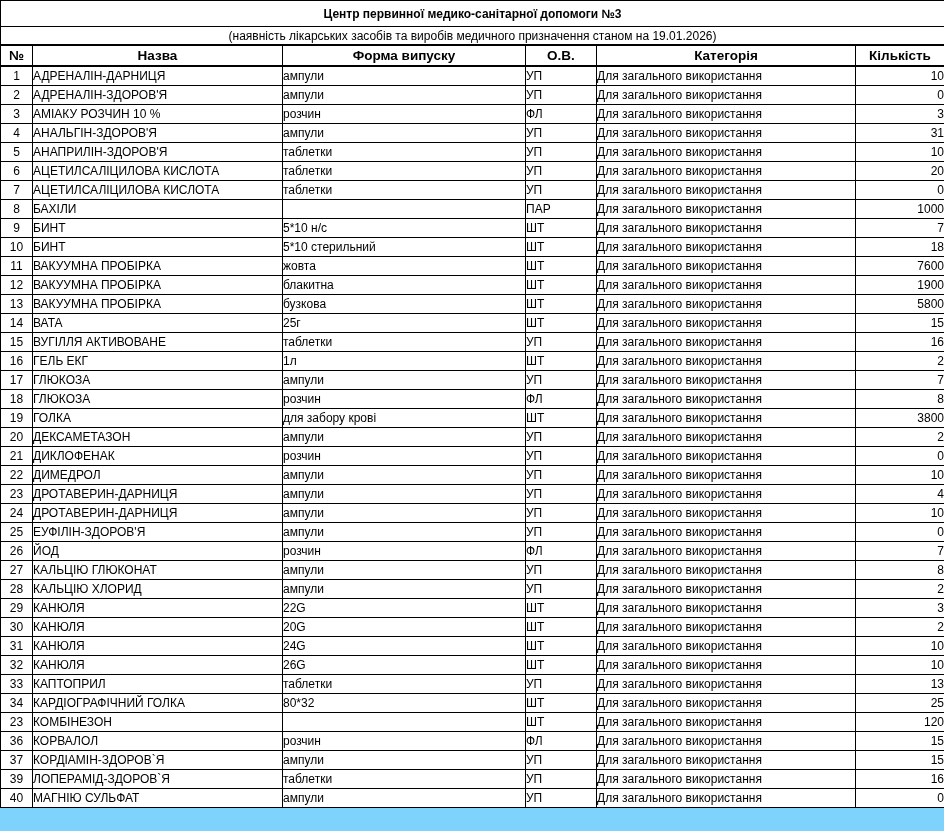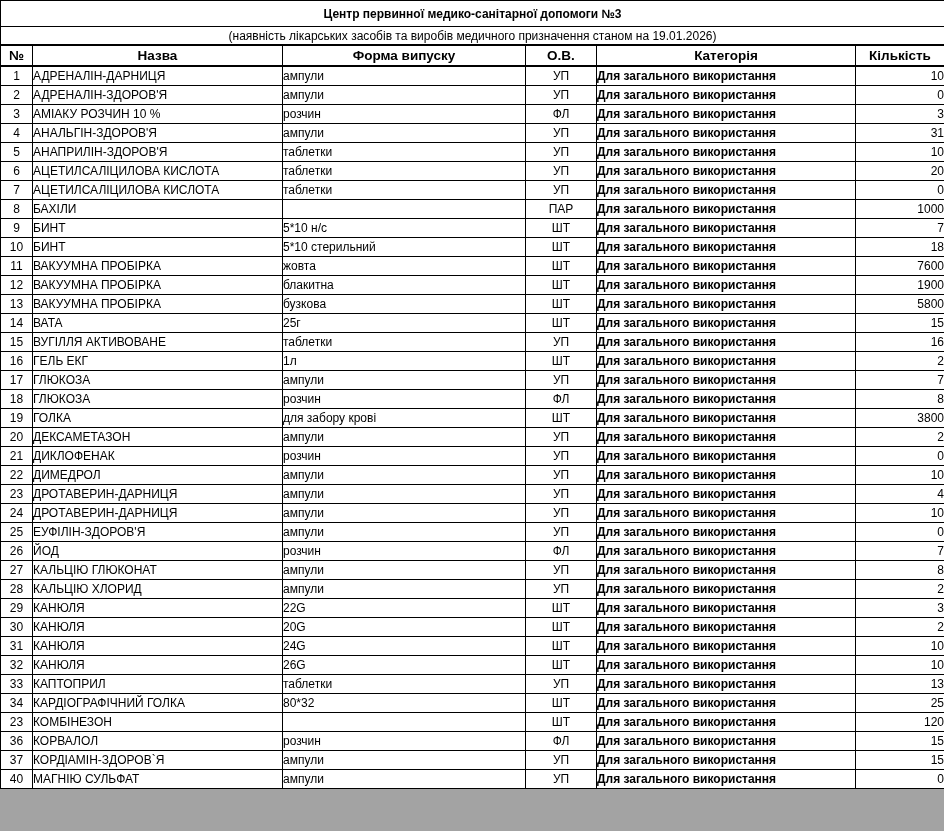--- a/index.html
+++ b/index.html
@@ -5,21 +5,21 @@
   html, body {
     margin: 0;
     padding: 0;
     background: #ffffff;
     font-family: "Liberation Sans", "DejaVu Sans", sans-serif;
   }
   .sheet {
     width: 944px;
     height: 831px;
     overflow: hidden;
-    background: #a3a3a3;
+    background: #7dd3fc;
   }
   table.inventory {
     border-collapse: collapse;
     table-layout: fixed;
     width: 944px;
   }
   table.inventory td, table.inventory th {
     border: 1px solid #000000;
     overflow: hidden;
     white-space: nowrap;
@@ -54,25 +54,24 @@
   tr.data-row td { height: 18px; vertical-align: middle; }
   td.c-no {
     text-align: center;
     color: #1F3864;
   }
   td.c-name, td.c-form {
     text-align: left;
     padding-left: 3px;
     padding-right: 2px;
   }
-  td.c-unit { text-align: center; }
+  td.c-unit { }
   td.c-cat {
     text-align: left;
     padding-left: 3px;
-    font-weight: bold;
   }
   td.c-qty {
     text-align: right;
     padding-right: 4px;
     color: #1F3864;
   }
 </style>
 </head>
 <body>
 
@@ -393,20 +392,28 @@
   </tr>
         <tr class="data-row">
     <td class="c-no">37</td>
     <td class="c-name">КОРДІАМІН-ЗДОРОВ`Я</td>
     <td class="c-form">ампули</td>
     <td class="c-unit">УП</td>
     <td class="c-cat">Для загального використання</td>
     <td class="c-qty">15</td>
   </tr>
         <tr class="data-row">
+    <td class="c-no">39</td>
+    <td class="c-name">ЛОПЕРАМІД-ЗДОРОВ`Я</td>
+    <td class="c-form">таблетки</td>
+    <td class="c-unit">УП</td>
+    <td class="c-cat">Для загального використання</td>
+    <td class="c-qty">16</td>
+  </tr>
+        <tr class="data-row">
     <td class="c-no">40</td>
     <td class="c-name">МАГНІЮ СУЛЬФАТ</td>
     <td class="c-form">ампули</td>
     <td class="c-unit">УП</td>
     <td class="c-cat">Для загального використання</td>
     <td class="c-qty">0</td>
   </tr>
       </tbody>
   </table>
 </div>

